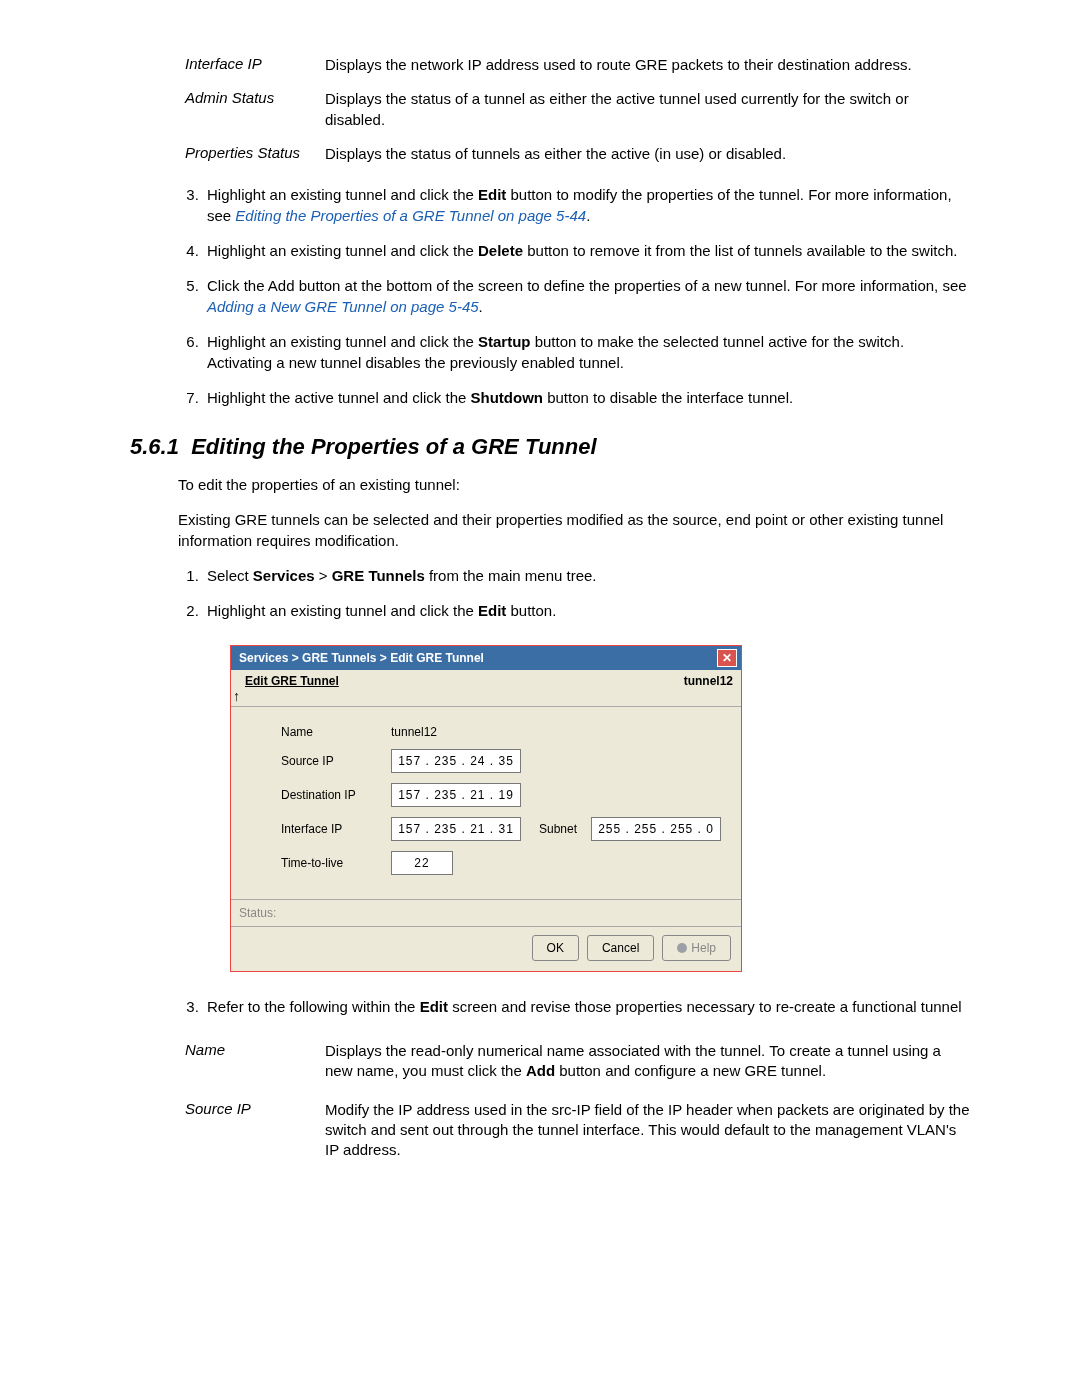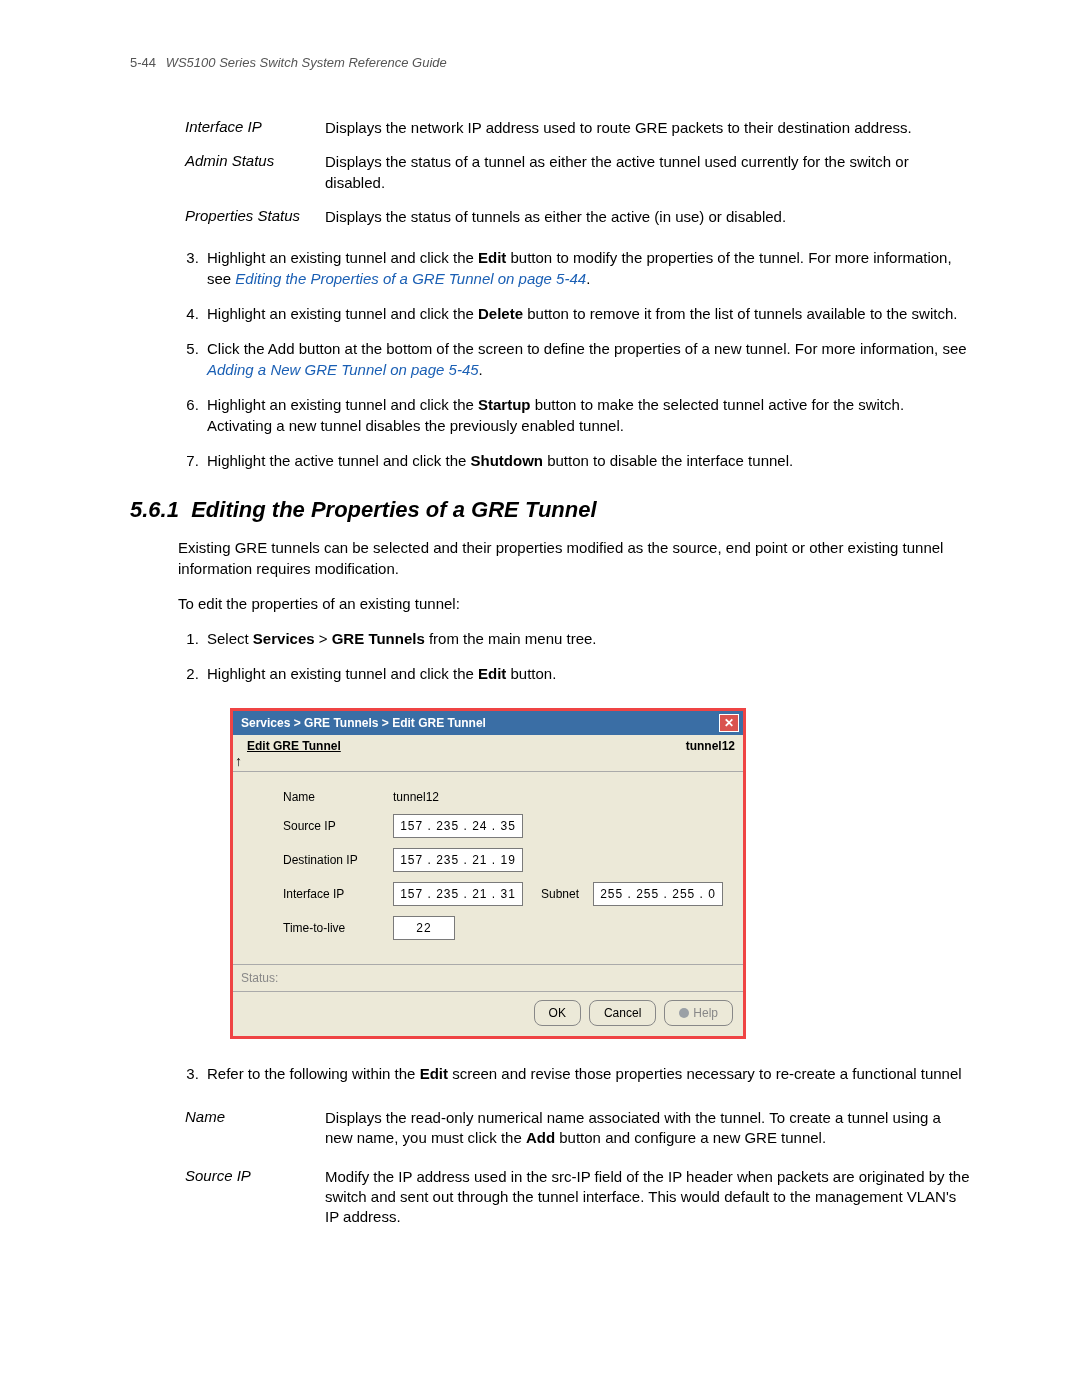--- a/index.html
+++ b/index.html
@@ -70,21 +70,21 @@
   .body-para {
     font-size: 15px;
     line-height: 1.4;
     margin: 0 0 14px 48px;
   }
 
   
   .dialog-wrap {
     margin: 14px 0 24px 100px;
     width: 510px;
-    border: 3px solid #ef4444;
+    border: 1px solid #ef4444;
     background: #a3a3a3;
     font-family: Tahoma, Arial, sans-serif;
     font-size: 12px;
   }
   .dlg-title {
     background: #3a6ea5;
     color: #fff;
     padding: 3px 4px 3px 8px;
     display: flex;
     align-items: center;
@@ -178,21 +178,21 @@
     display: flex;
     justify-content: flex-end;
     gap: 8px;
     background: #ece9d8;
   }
   .dlg-btn {
     border: 1px solid #888;
     background: #ece9d8;
     padding: 2px 14px;
     font-size: 12px;
-    border-radius: 8px;
+    border-radius: 3px;
     height: 20px;
     display: flex;
     align-items: center;
   }
   .dlg-btn.help { color:#888; }
   .dlg-btn.help::before {
     content: "";
     display:inline-block;
     width:10px; height:10px;
     border-radius:50%;
@@ -202,24 +202,20 @@
 
   .def-table2 {
     margin-left: 55px;
   }
   .def-table2 .def-row { margin-bottom: 18px; }
 </style>
 </head>
 <body>
 
 <div class="page">
-  <div class="page-header">
-    <span class="pnum">5-44</span>
-    <span class="title">WS5100 Series Switch System Reference Guide</span>
-  </div>
 
   <div class="def-table">
     <div class="def-row">
       <div class="def-term">Interface IP</div>
       <div class="def-desc"><span>Displays</span><span> the network IP address used to route GRE packets to their destination address.</span></div>
     </div>
     <div class="def-row">
       <div class="def-term">Admin Status</div>
       <div class="def-desc">Displays the status of a tunnel as either the active tunnel used currently for the switch or disabled.</div>
     </div>
@@ -243,22 +239,22 @@
       <span>Highlight an existing tunnel and click the </span><span class="bold">Startup</span><span> button to make the selected tunnel active for the switch. Activating a new tunnel disables the previously enabled tunnel.</span>
     </li>
     <li>
       <span>Highlight the active tunnel and click the </span><span class="bold">Shutdown</span><span> button to disable the interface tunnel.</span>
     </li>
   </ol>
 
   <h3 class="section-head">
     <span>5.6.1</span>&nbsp;&nbsp;<span>Editing the Properties of a GRE Tunnel</span>
   </h3>
+  <p class="body-para">To edit the properties of an existing tunnel:</p>
   <p class="body-para">Existing GRE tunnels can be selected and their properties modified as the source, end point or other existing tunnel information requires modification.</p>
-  <p class="body-para">To edit the properties of an existing tunnel:</p>
 
   <ol class="steps" start="1">
     <li>
       <span>Select </span><span class="bold">Services</span><span> &gt; </span><span class="bold">GRE Tunnels</span><span> from the main menu tree.</span>
     </li>
     <li>
       <span>Highlight an existing tunnel and click the </span><span class="bold">Edit</span><span> button.</span>
     </li>
   </ol>
 

